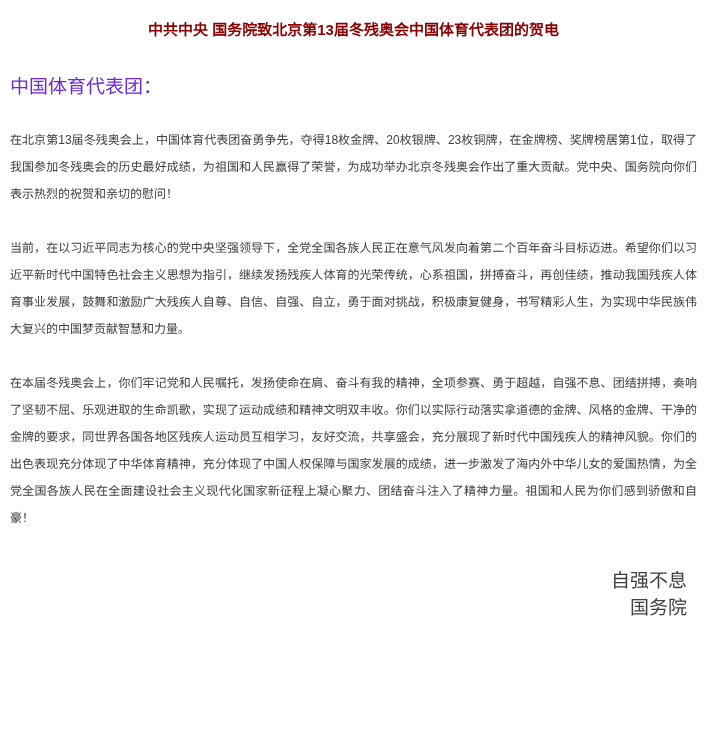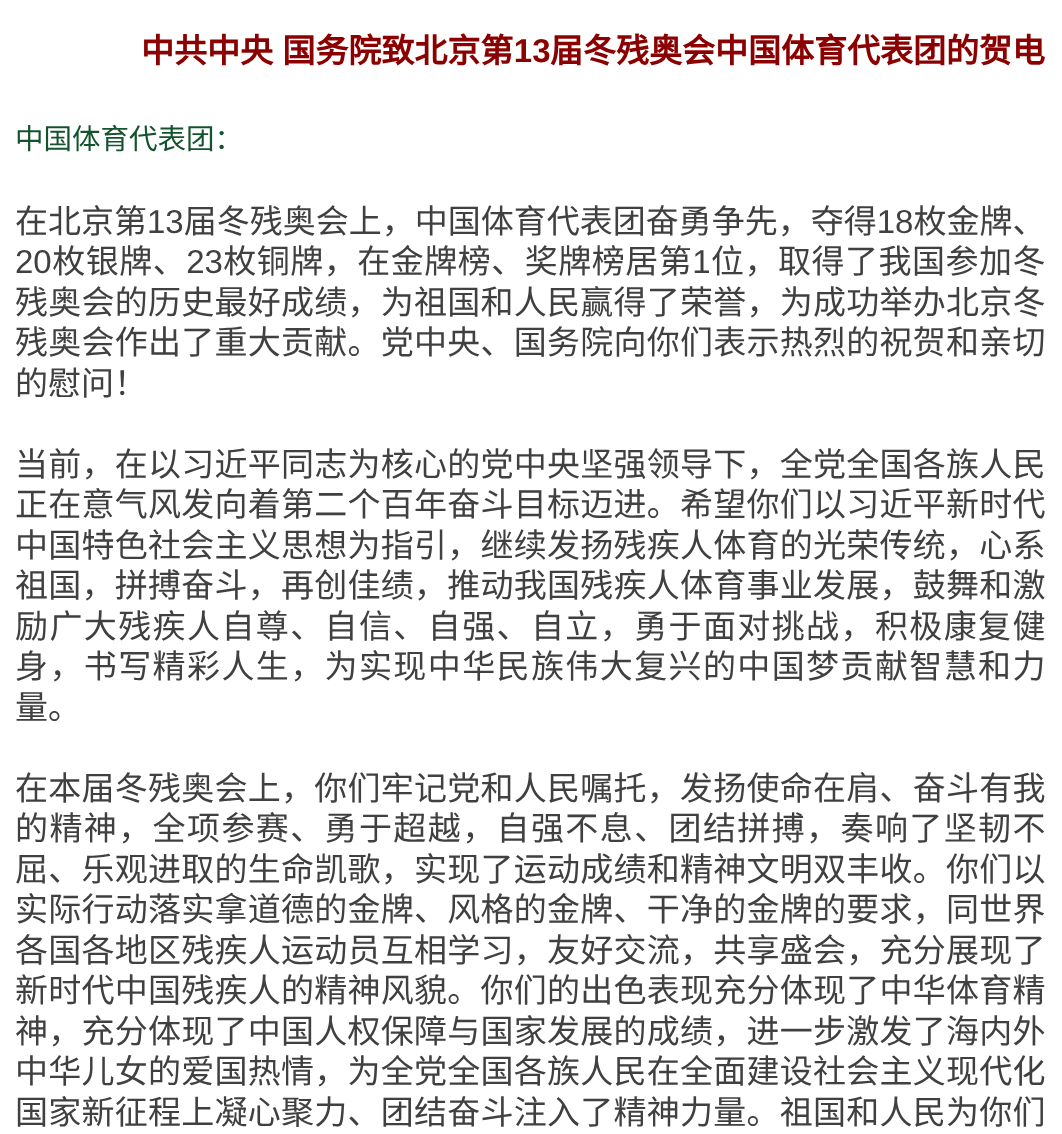--- a/index.html
+++ b/index.html
@@ -13,35 +13,35 @@
     overflow: hidden;
     font-family: "Liberation Sans", sans-serif;
   }
   .article {
     box-sizing: border-box;
     width: 708px;
     padding: 0 11px 0 10px;
   }
   .article-title {
     margin: 22px 0 0 0;
-    font-size: 22px;
+    font-size: 15px;
     font-weight: bold;
     line-height: 1.1;
     color: #8B0000;
-    text-align: right;
+    text-align: center;
   }
   .salutation {
     margin: 34px 0 0 0;
     font-size: 19px;
     line-height: 27px;
-    color: #14532d;
+    color: #6d28d9;
   }
   .body-paragraph {
     margin: 27px 0 0 0;
-    font-size: 22px;
+    font-size: 12px;
     line-height: 27px;
     color: #404040;
     text-align: justify;
     text-justify: inter-ideograph;
   }
   .signature-block {
     margin: 35px 0 0 0;
     padding-right: 10px;
     text-align: right;
     font-size: 19px;
@@ -61,18 +61,18 @@
 
   <p class="salutation">中国体育代表团：</p>
 
   <p class="body-paragraph">在北京第13届冬残奥会上，中国体育代表团奋勇争先，夺得18枚金牌、20枚银牌、23枚铜牌，在金牌榜、奖牌榜居第1位，取得了我国参加冬残奥会的历史最好成绩，为祖国和人民赢得了荣誉，为成功举办北京冬残奥会作出了重大贡献。党中央、国务院向你们表示热烈的祝贺和亲切的慰问！</p>
 
   <p class="body-paragraph">当前，在以习近平同志为核心的党中央坚强领导下，全党全国各族人民正在意气风发向着第二个百年奋斗目标迈进。希望你们以习近平新时代中国特色社会主义思想为指引，继续发扬残疾人体育的光荣传统，心系祖国，拼搏奋斗，再创佳绩，推动我国残疾人体育事业发展，鼓舞和激励广大残疾人自尊、自信、自强、自立，勇于面对挑战，积极康复健身，书写精彩人生，为实现中华民族伟大复兴的中国梦贡献智慧和力量。</p>
 
   <p class="body-paragraph">在本届冬残奥会上，你们牢记党和人民嘱托，发扬使命在肩、奋斗有我的精神，全项参赛、勇于超越，自强不息、团结拼搏，奏响了坚韧不屈、乐观进取的生命凯歌，实现了运动成绩和精神文明双丰收。你们以实际行动落实拿道德的金牌、风格的金牌、干净的金牌的要求，同世界各国各地区残疾人运动员互相学习，友好交流，共享盛会，充分展现了新时代中国残疾人的精神风貌。你们的出色表现充分体现了中华体育精神，充分体现了中国人权保障与国家发展的成绩，进一步激发了海内外中华儿女的爱国热情，为全党全国各族人民在全面建设社会主义现代化国家新征程上凝心聚力、团结奋斗注入了精神力量。祖国和人民为你们感到骄傲和自豪！</p>
 
   <div class="signature-block">
-    <span class="signature-line">风格的金牌</span>
+    <span class="signature-line">自强不息</span>
     <span class="signature-line">国务院</span>
 
   </div>
 
 </div>
 
 </body></html>

